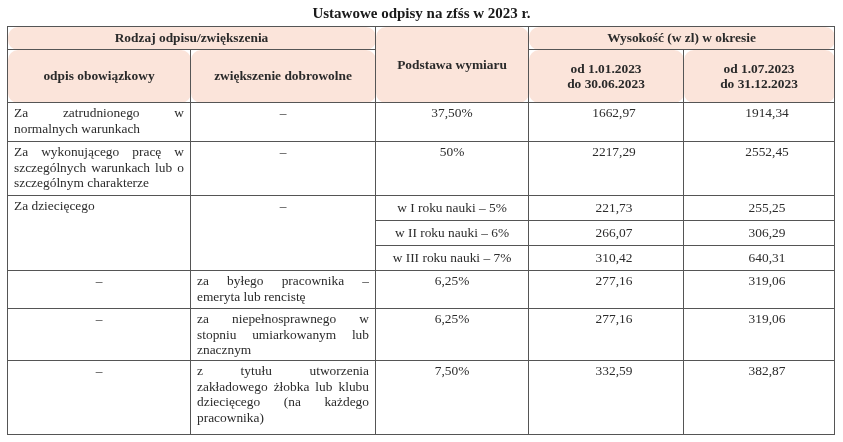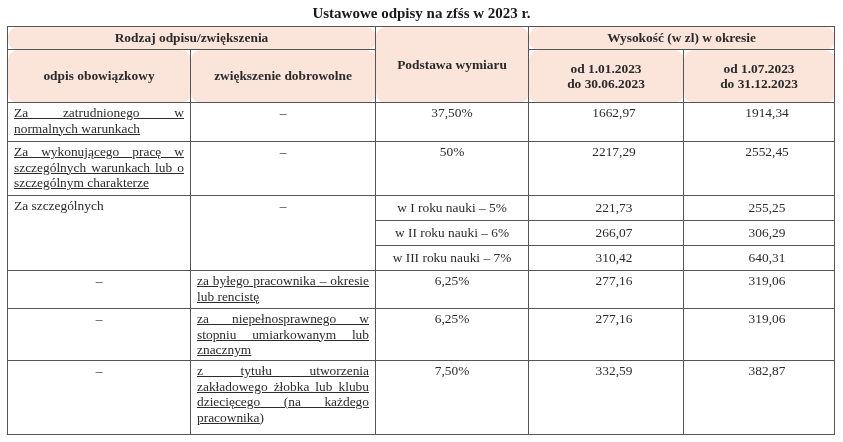--- a/index.html
+++ b/index.html
@@ -5,21 +5,21 @@
   html, body { margin: 0; padding: 0; background: #ffffff; }
   body { width: 843px; height: 442px; position: relative; overflow: hidden;
          font-family: "Liberation Serif", "DejaVu Serif", serif; color: #2b2b2b; }
   .title { position: absolute; top: 5px; left: 0; width: 843px; text-align: center;
            font-weight: bold; font-size: 15px; color: #1a1a1a; }
   table { position: absolute; top: 26px; left: 7px; border-collapse: collapse;
           table-layout: fixed; width: 827px; font-size: 13.4px; }
   td, th { border: 1.5px solid #555; padding: 2px 6px; vertical-align: top; line-height: 15.5px; }
   th { background: #fbe4da; font-weight: bold; color: #2a2a2a; text-align: center; vertical-align: middle; border-radius: 10px; }
   .c { text-align: center; }
-  .j { text-align: justify; text-align-last: left; text-decoration: underline; }
+  .j { text-align: justify; text-align-last: left; }
   .num { text-align: center; padding-left: 22px; }
   .h1 { height: 18px; }
   .h2 { height: 48px; }
   .sub td { height: 20px; vertical-align: middle; }
 </style>
 </head>
 <body>
 
 <div class="title">Ustawowe odpisy na zfśs w 2023 r.</div>
 
@@ -60,40 +60,40 @@
 
   <tr style="height:54px">
     <td class="j">Za wykonującego pracę w szczególnych warunkach lub o szczególnym charakterze</td>
     <td class="c">–</td>
     <td class="c">50%</td>
     <td class="num">2217,29</td>
     <td class="num">2552,45</td>
   </tr>
 
   <tr class="sub">
-    <td rowspan="3" style="vertical-align:top">Za szczególnych</td>
+    <td rowspan="3" style="vertical-align:top">Za dziecięcego</td>
     <td rowspan="3" class="c" style="vertical-align:top">–</td>
     <td class="c">w I roku nauki – 5%</td>
     <td class="num">221,73</td>
     <td class="num">255,25</td>
   </tr>
   <tr class="sub">
     <td class="c">w II roku nauki – 6%</td>
     <td class="num">266,07</td>
     <td class="num">306,29</td>
   </tr>
   <tr class="sub">
     <td class="c">w III roku nauki – 7%</td>
     <td class="num">310,42</td>
     <td class="num">640,31</td>
   </tr>
 
   <tr style="height:38px">
     <td class="c">–</td>
-    <td class="j">za byłego pracownika – okresie lub rencistę</td>
+    <td class="j">za byłego pracownika – emeryta lub rencistę</td>
     <td class="c">6,25%</td>
     <td class="num">277,16</td>
     <td class="num">319,06</td>
   </tr>
 
   <tr style="height:52px">
     <td class="c">–</td>
     <td class="j">za niepełnosprawnego w stopniu umiarkowanym lub znacznym</td>
     <td class="c">6,25%</td>
     <td class="num">277,16</td>

